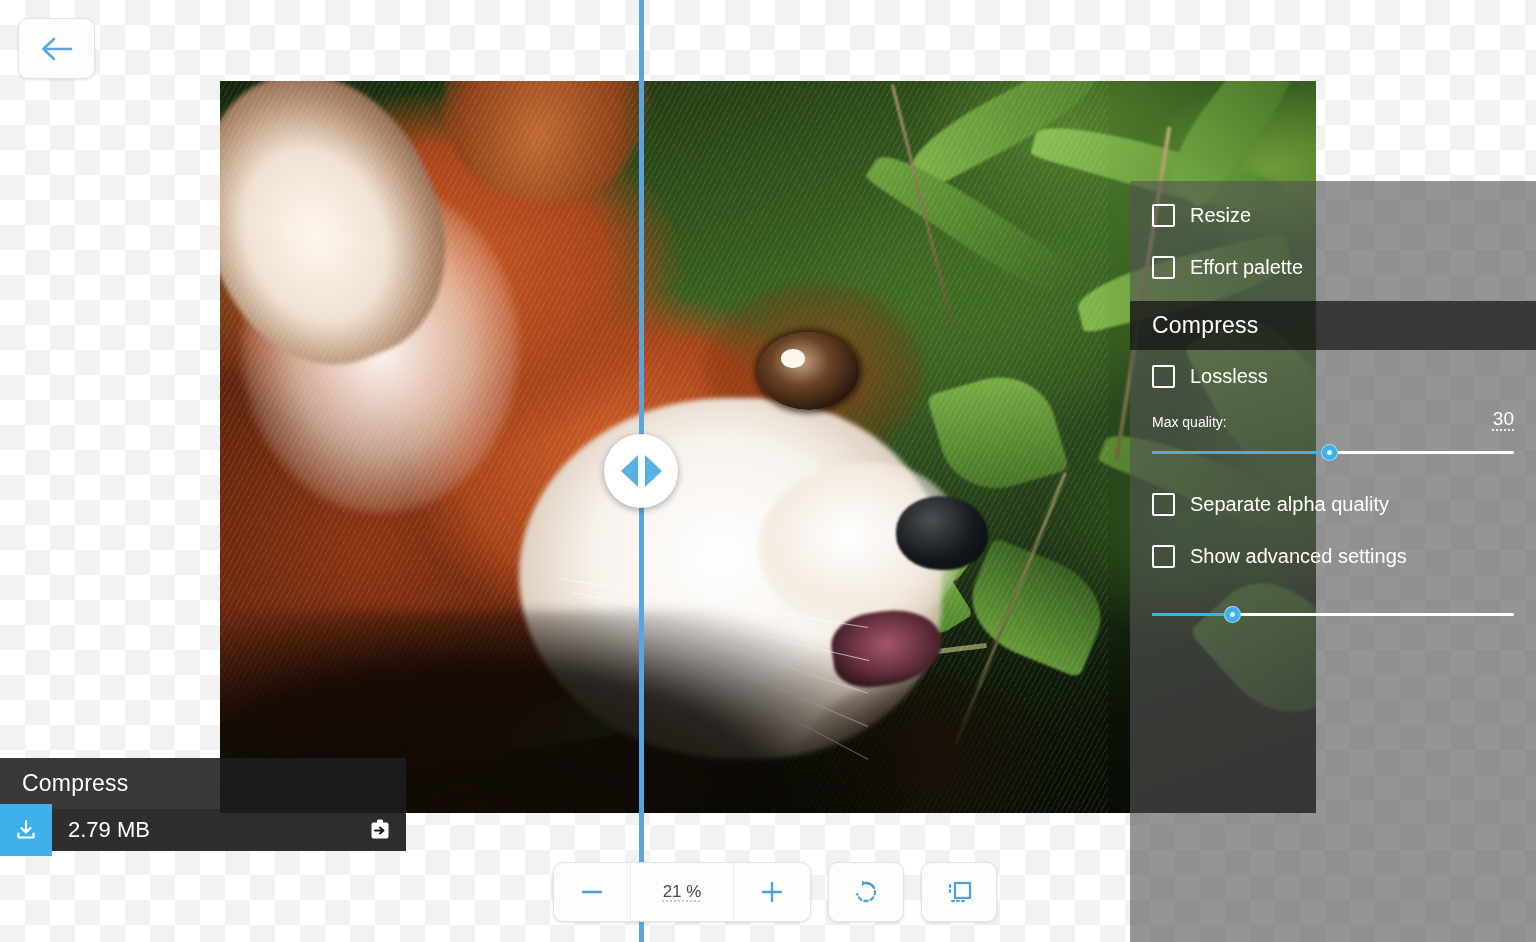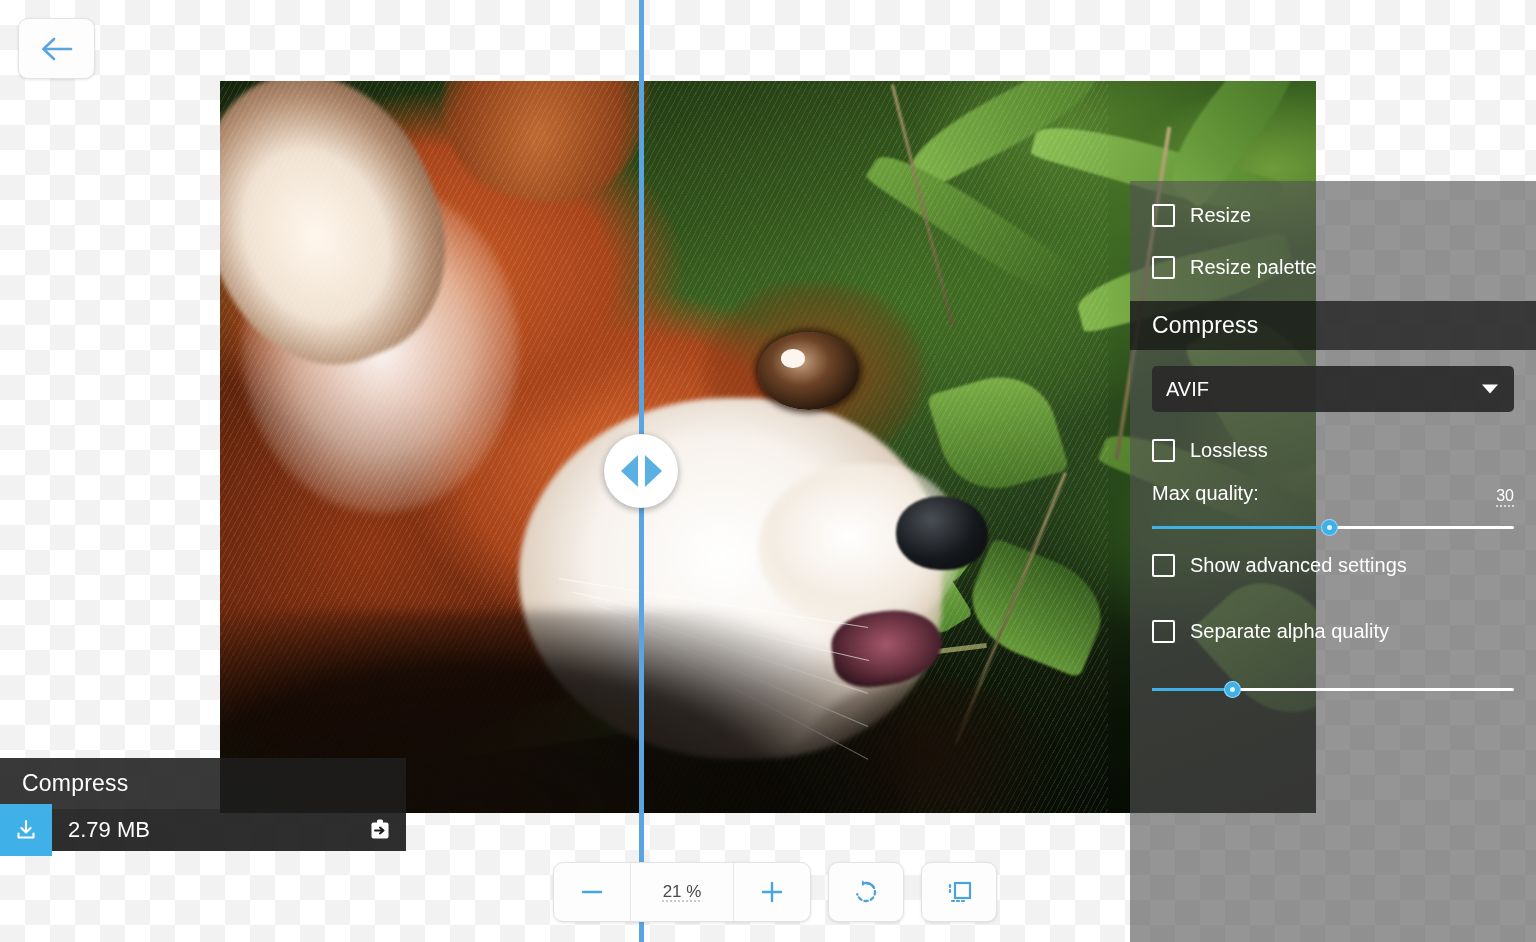--- a/index.html
+++ b/index.html
@@ -336,23 +336,23 @@
     border-right: 8px solid transparent;
     border-top: 9px solid #ffffff;
     pointer-events: none;
   }
 
   .slider-block { padding-top: 6px; }
   .slider-head {
     display: flex; align-items: flex-end; justify-content: space-between;
     color: #fff;
   }
-  .slider-name { font-size: 20px; }
+  .slider-name { font-size: 14px; }
   .slider-val {
-    font-size: 16px;
+    font-size: 19px;
     text-decoration: underline dotted rgba(255,255,255,0.85);
     text-underline-offset: 5px;
     cursor: text;
   }
   .track {
     position: relative;
     height: 24px;
     margin-top: 10px;
     cursor: pointer;
   }
@@ -543,56 +543,52 @@
 
 <div class="panel-right">
 
   <div class="panel-body tight" style="flex:none;padding-top:8px;padding-bottom:8px;">
     <div class="chk-row">
       <span class="chk-box"></span>
       <span class="chk-label">Resize</span>
     </div>
     <div class="chk-row">
       <span class="chk-box"></span>
-      <span class="chk-label">Resize palette</span>
+      <span class="chk-label">Effort palette</span>
     </div>
   </div>
 
   <div class="sec-head thin">Compress</div>
 
   <div class="panel-body">
-    <div class="select-wrap">
-      <div class="select-box">AVIF</div>
-      <span class="caret"></span>
-    </div>
 
     <div class="chk-row">
       <span class="chk-box"></span>
       <span class="chk-label">Lossless</span>
     </div>
 
     <div class="slider-block">
       <div class="slider-head">
         <span class="slider-name">Max quality:</span>
         <span class="slider-val">30</span>
       </div>
       <div class="track">
         <span class="fill" style="width:49%"></span>
         <span class="knob" style="left:49%"></span>
       </div>
     </div>
 
 
+    <div class="chk-row" style="margin-top:14px">
+      <span class="chk-box"></span>
+      <span class="chk-label">Separate alpha quality</span>
+    </div>
     <div class="chk-row">
       <span class="chk-box"></span>
       <span class="chk-label">Show advanced settings</span>
-    </div>
-    <div class="chk-row" style="margin-top:14px">
-      <span class="chk-box"></span>
-      <span class="chk-label">Separate alpha quality</span>
     </div>
 
     <div class="slider-block" style="padding-top:10px">
       <div class="track">
         <span class="fill" style="width:22%"></span>
         <span class="knob" style="left:22%"></span>
       </div>
     </div>
   </div>
 

